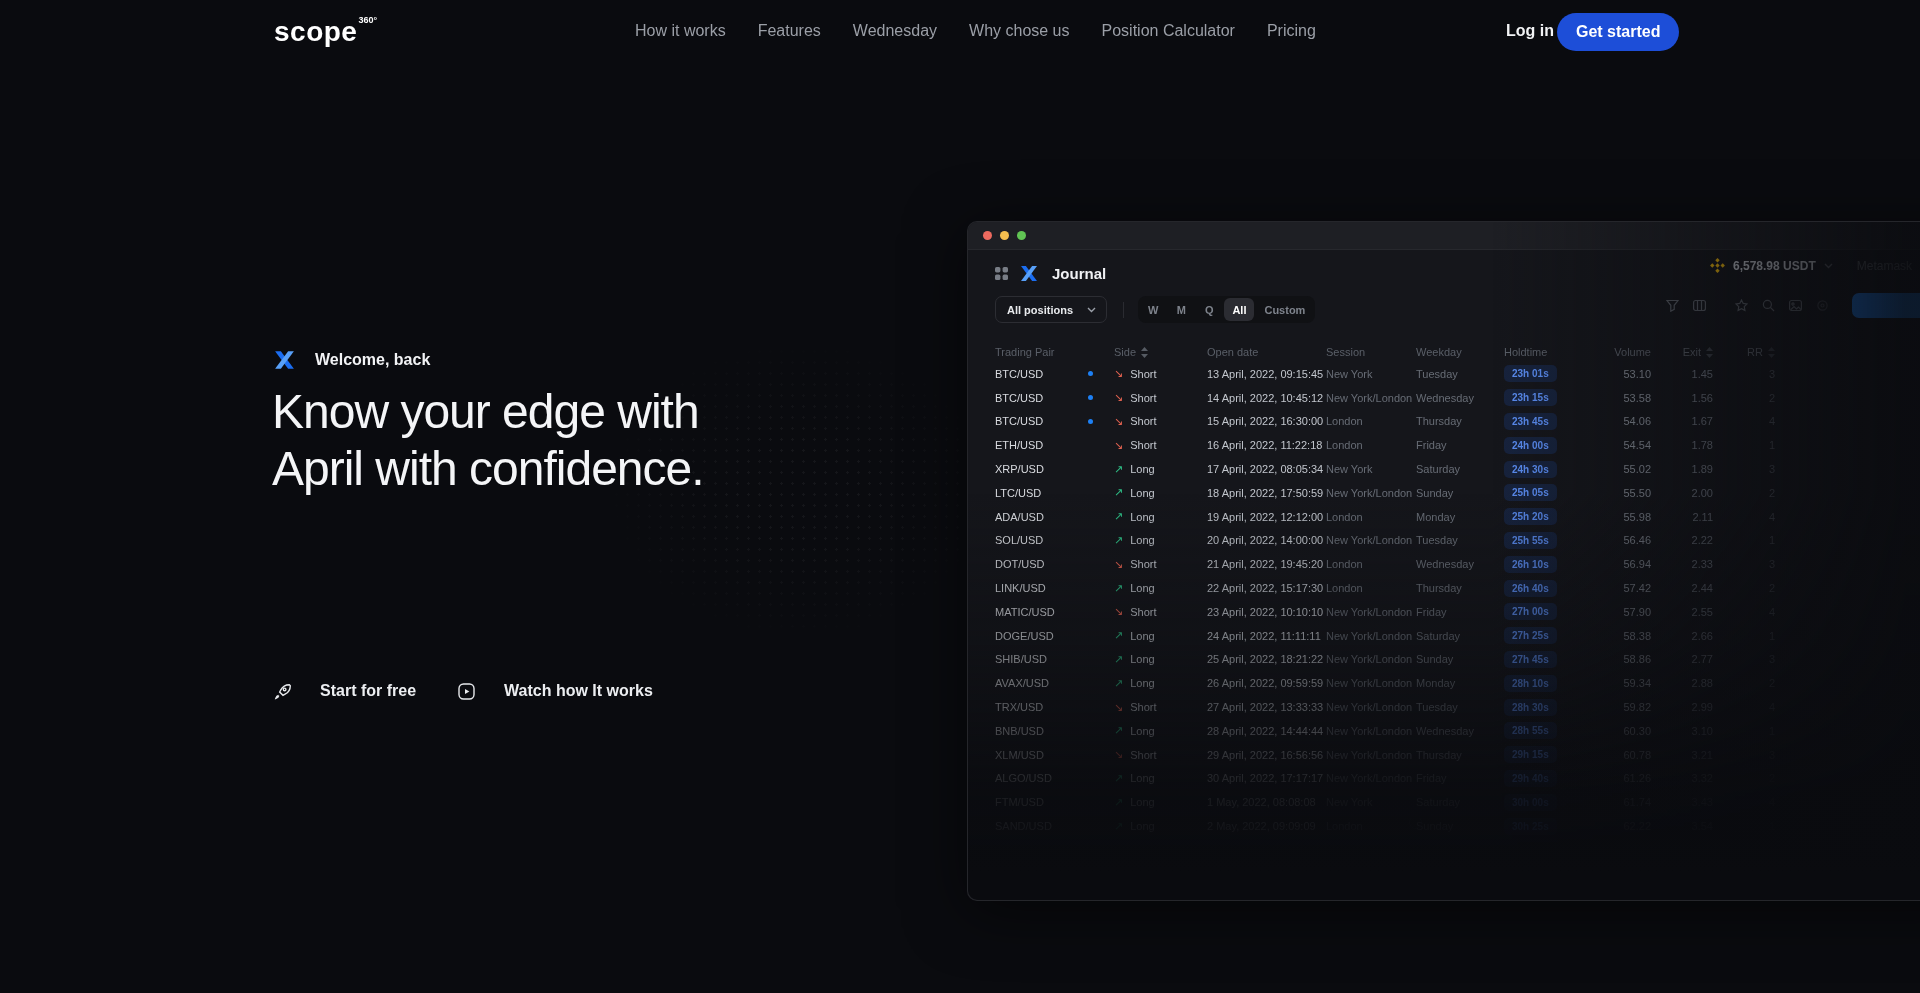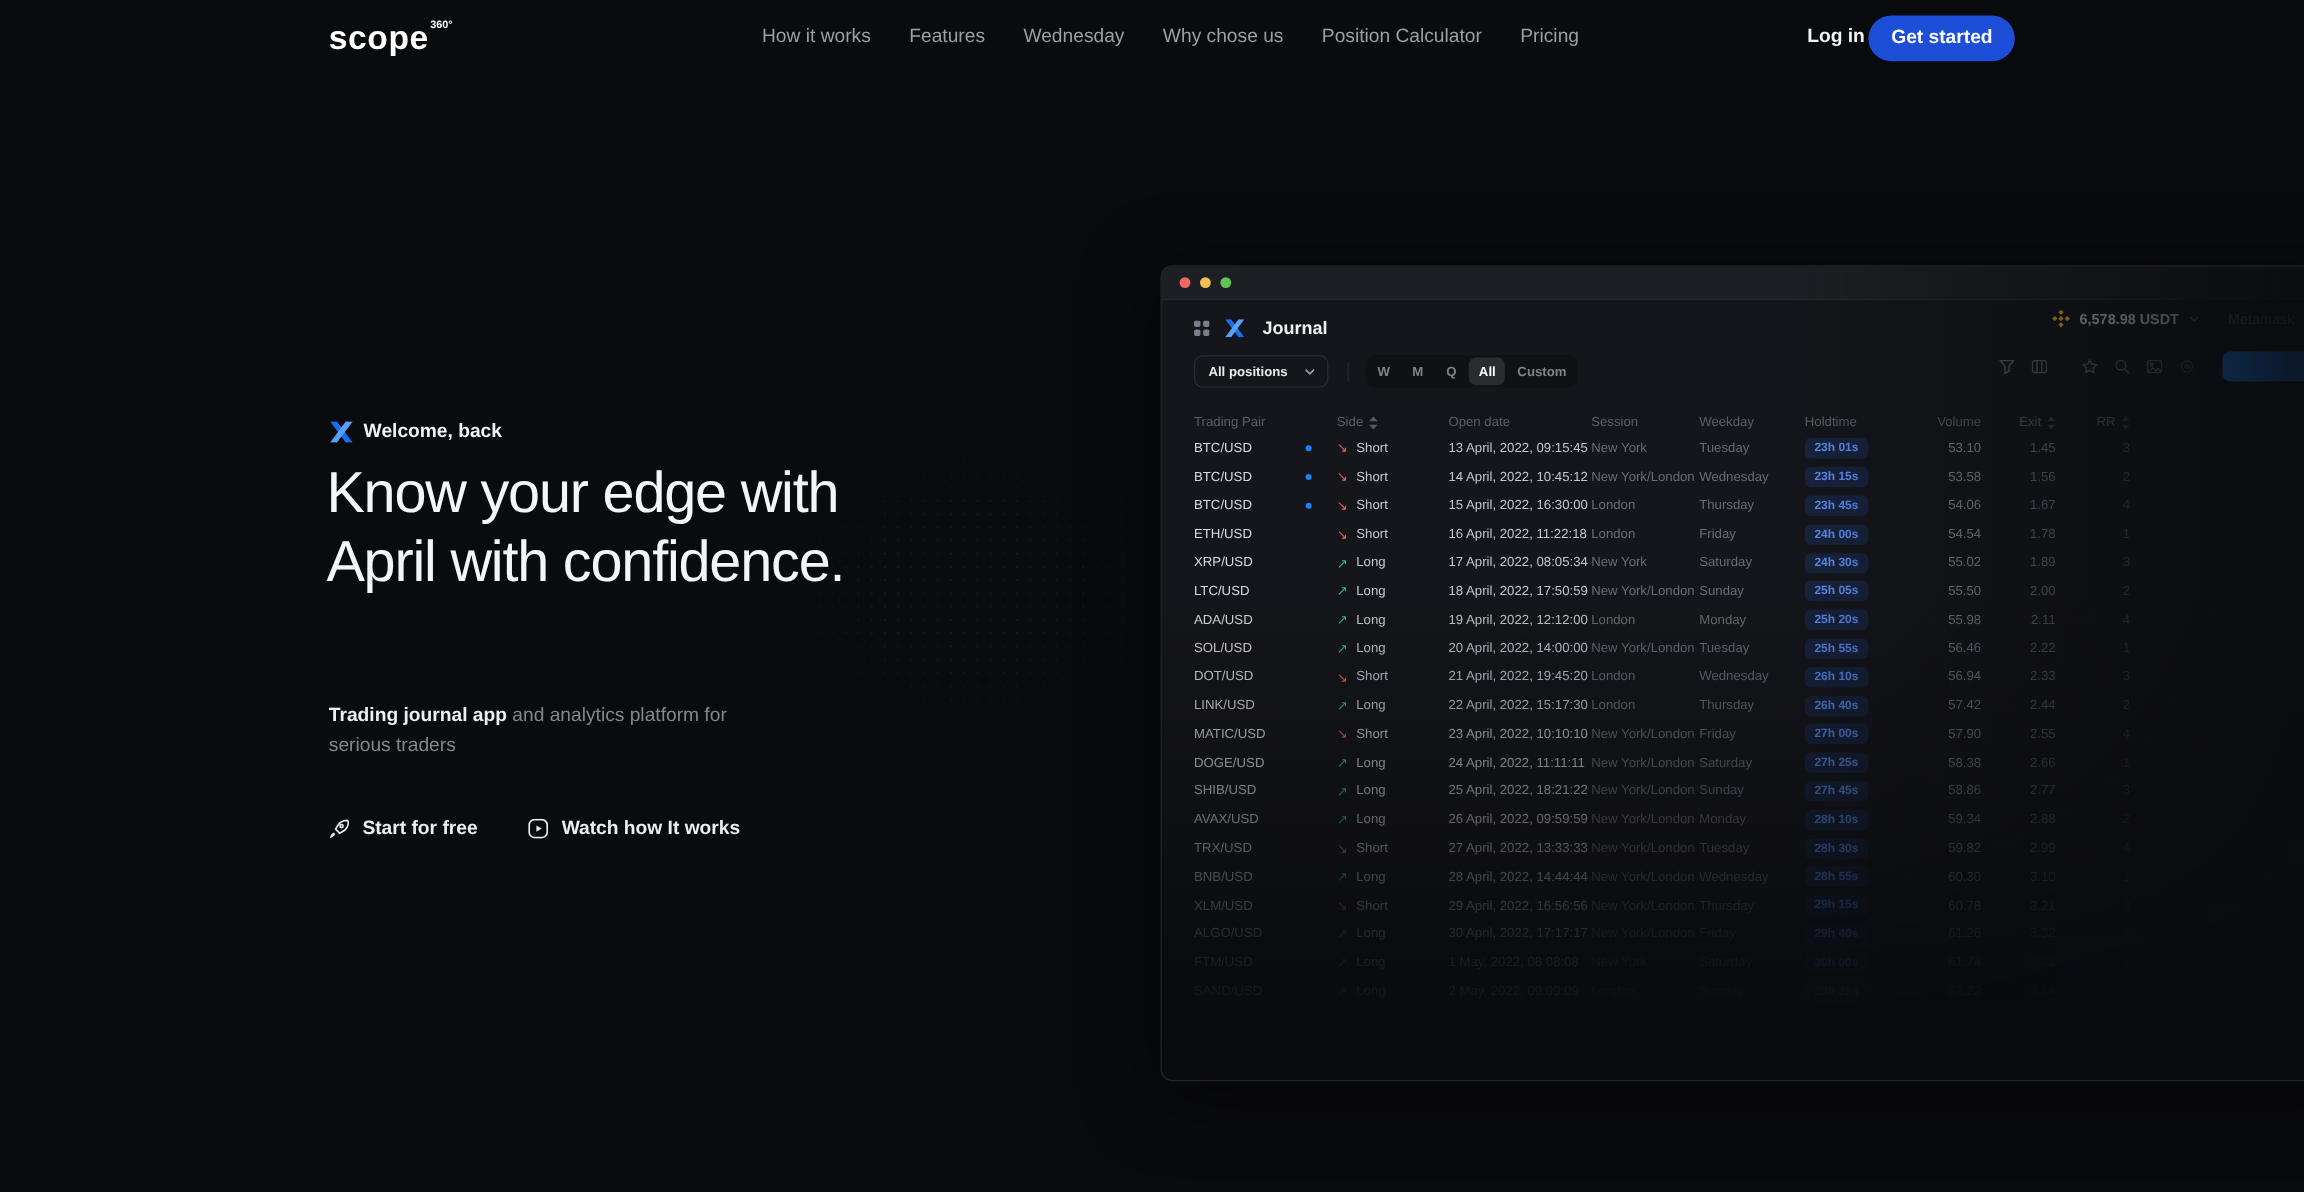--- a/index.html
+++ b/index.html
@@ -11,28 +11,28 @@
   .nav { position:absolute; top:0; left:0; width:100%; height:64px; }
   .brand { position:absolute; left:274px; top:15px; color:#fff; font-size:28px; font-weight:700; letter-spacing:.5px; }
   .brand sup { font-size:9px; font-weight:700; letter-spacing:0; vertical-align:18px; margin-left:1px; }
   .nav-links { position:absolute; left:635px; top:22px; display:flex; gap:32px; }
   .nav-link { color:#9b9fa7; font-size:16px; cursor:pointer; white-space:nowrap; }
   .login { position:absolute; left:1506px; top:22px; color:#f2f3f5; font-size:16px; font-weight:700; cursor:pointer; }
   .cta { position:absolute; left:1557px; top:13px; height:38px; padding:0 19px; background:#1d4ed8; color:#fff;
          font-size:16px; font-weight:700; border:none; border-radius:20px; display:flex; align-items:center; cursor:pointer; }
 
   
-  .welcome { position:absolute; left:274px; top:351px; display:flex; align-items:center; gap:8px; }
+  .welcome { position:absolute; left:274px; top:351px; display:flex; align-items:center; gap:20px; }
   .welcome-text { color:#f2f3f5; font-size:16px; font-weight:700; }
   .headline { position:absolute; left:272px; top:383px; color:#f4f5f7; font-size:48px; font-weight:400;
               line-height:57px; letter-spacing:-1px; }
   .subtitle { position:absolute; left:274px; top:584px; width:345px; font-size:16px; line-height:25px; color:#82878f; }
   .subtitle b { color:#eceef1; font-weight:700; }
   .hero-links { position:absolute; left:274px; top:682px; display:flex; align-items:center; gap:42px; }
-  .hero-link { display:flex; align-items:flex-start; gap:11px; color:#eceef1; font-size:16px; font-weight:700; cursor:pointer; }
+  .hero-link { display:flex; align-items:flex-end; gap:29px; color:#eceef1; font-size:16px; font-weight:700; cursor:pointer; }
 
   
   .dots { position:absolute; left:600px; top:335px; width:400px; height:310px; opacity:.85;
           background-image:radial-gradient(circle, rgba(255,255,255,0.055) 1px, transparent 1.1px);
           background-size:11px 11px;
           -webkit-mask-image:radial-gradient(closest-side, #000 35%, transparent 100%);
           mask-image:radial-gradient(closest-side, #000 35%, transparent 100%); }
 
   
   .window { position:absolute; left:967px; top:221px; width:1010px; height:680px; background:#15161b;
@@ -123,23 +123,20 @@
     </svg>
     <span class="welcome-text">Welcome, back</span>
   </div>
 
   <div class="headline">
 
   <div>Know your edge with</div>
       <div>April with confidence.</div>
     </div>
 
-  <div class="subtitle">
-    <b>Trading journal app</b><span> and analytics platform for serious traders</span>
-  </div>
 
   <div class="hero-links">
     <div class="hero-link">
       <svg width="17" height="17" viewBox="0 0 17 17" fill="none" stroke="#e8eaed" stroke-width="1.4">
         <path d="M15.3 1.7 c-3.6 0-6.9 2.1-8.5 5.2 l-1.1 2.1 3.3 3.3 2.1-1.1 c3.1-1.6 5.2-4.9 5.2-8.5 Z"></path>
         <circle cx="10.6" cy="6.4" r="1.3"></circle>
         <path d="M4.6 12.4 c-1.2.3-2.2 1.4-2.7 2.9 1.5-.5 2.6-1.5 2.9-2.7"></path>
       </svg>
       <span>Start for free</span>
     </div>

